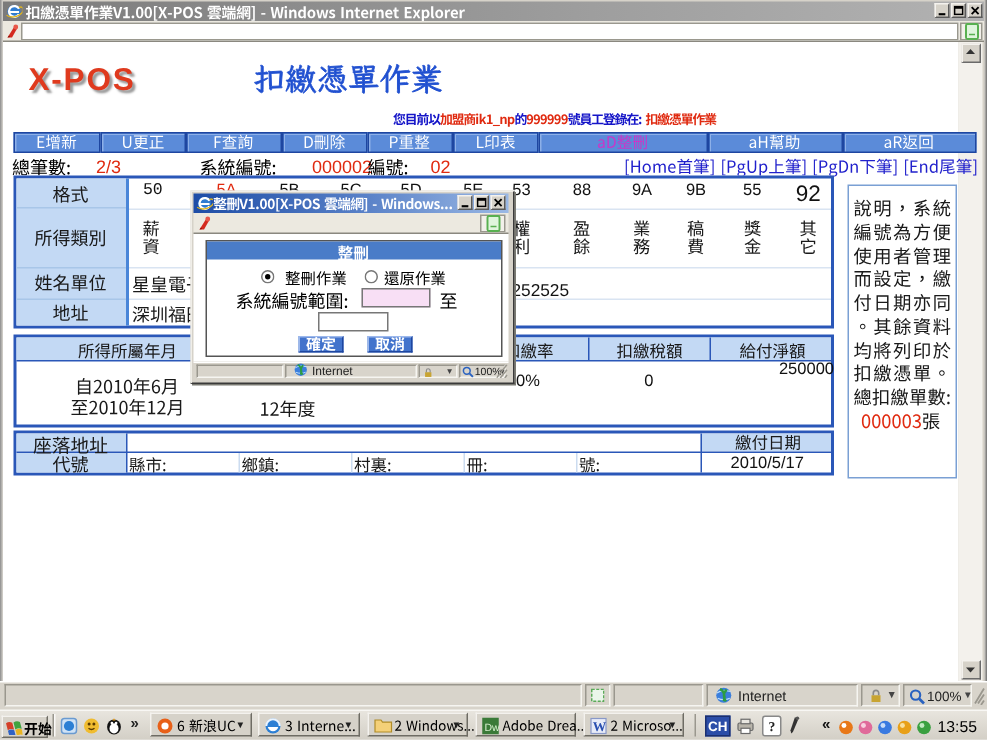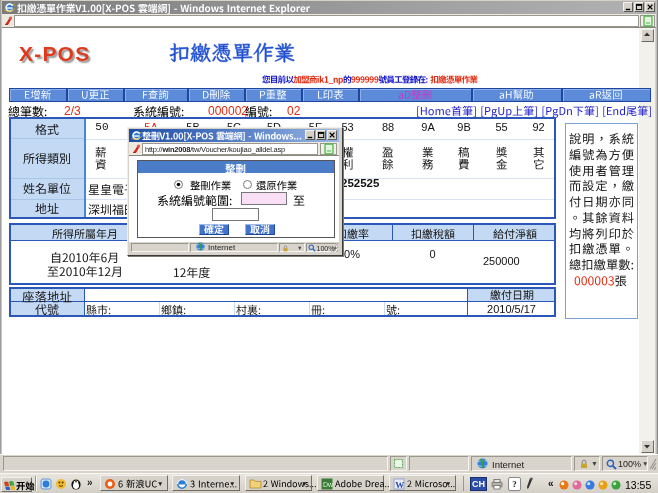--- a/index.html
+++ b/index.html
@@ -591,21 +591,21 @@
 <div style="position:absolute;left:420px;top:121px;">
       <div style="width:16px;text-align:center;font-family:'Liberation Sans',sans-serif;font-size:11px;color:#111">9A</div>
     </div>
 <div style="position:absolute;left:456px;top:121px;">
       <div style="width:16px;text-align:center;font-family:'Liberation Sans',sans-serif;font-size:11px;color:#111">9B</div>
     </div>
 <div style="position:absolute;left:493.5px;top:121px;">
       <div style="width:16px;text-align:center;font-family:'Liberation Sans',sans-serif;font-size:11px;color:#111">55</div>
     </div>
 <div style="position:absolute;left:530.5px;top:121px;">
-      <div style="width:16px;text-align:center;font-family:'Liberation Sans',sans-serif;font-size:11px;color:#111">92</div>
+      <div style="width:16px;text-align:center;font-family:'Liberation Sans',sans-serif;font-size:15px;color:#111">92</div>
     </div>
 <div style="position:absolute;left:94.5px;top:144.5px;">
       <svg style="display:block;overflow:visible;" width="12" height="12" viewBox="0 0 12 12">
         <use href="#gr85aa" transform="translate(0.0,11.62) scale(0.01150,-0.01150)" fill="#1a1a1a"></use>
       </svg>
       <svg style="display:block;overflow:visible;" width="12" height="12" viewBox="0 0 12 12">
         <use href="#gr8cc7" transform="translate(0.0,11.62) scale(0.01150,-0.01150)" fill="#1a1a1a"></use>
       </svg>
     </div>
 <div style="position:absolute;left:342px;top:144.5px;">
@@ -661,21 +661,21 @@
         <use href="#gr661f" transform="translate(0.0,12.12) scale(0.01200,-0.01200)" fill="#1a1a1a"></use>
         <use href="#gr7687" transform="translate(12.0,12.12) scale(0.01200,-0.01200)" fill="#1a1a1a"></use>
         <use href="#gr96fb" transform="translate(24.0,12.12) scale(0.01200,-0.01200)" fill="#1a1a1a"></use>
         <use href="#gr5b50" transform="translate(36.0,12.12) scale(0.01200,-0.01200)" fill="#1a1a1a"></use>
         <use href="#gr6709" transform="translate(48.0,12.12) scale(0.01200,-0.01200)" fill="#1a1a1a"></use>
         <use href="#gr9650" transform="translate(60.0,12.12) scale(0.01200,-0.01200)" fill="#1a1a1a"></use>
         <use href="#gr516c" transform="translate(72.0,12.12) scale(0.01200,-0.01200)" fill="#1a1a1a"></use>
         <use href="#gr53f8" transform="translate(84.0,12.12) scale(0.01200,-0.01200)" fill="#1a1a1a"></use>
       </svg>
     </div>
-<div style="position:absolute;left:341px;top:177px;font-weight:bold;">
+<div style="position:absolute;left:341px;top:188px;">
       <div style="font-family:'Liberation Sans',sans-serif;font-size:11.5px;color:#111">252525</div>
     </div>
 <div style="position:absolute;left:88px;top:201.5px;">
       <svg style="display:block;overflow:visible;" width="60" height="16" viewBox="0 0 60 16">
         <use href="#gr6df1" transform="translate(0.0,12.12) scale(0.01200,-0.01200)" fill="#1a1a1a"></use>
         <use href="#gr5733" transform="translate(12.0,12.12) scale(0.01200,-0.01200)" fill="#1a1a1a"></use>
         <use href="#gr798f" transform="translate(24.0,12.12) scale(0.01200,-0.01200)" fill="#1a1a1a"></use>
         <use href="#gr7530" transform="translate(36.0,12.12) scale(0.01200,-0.01200)" fill="#1a1a1a"></use>
         <use href="#gr5340" transform="translate(48.0,12.12) scale(0.01200,-0.01200)" fill="#1a1a1a"></use>
       </svg>
@@ -752,21 +752,21 @@
         <use href="#gr5e74" transform="translate(13.3,12.12) scale(0.01200,-0.01200)" fill="#1a1a1a"></use>
         <use href="#gr5ea6" transform="translate(25.3,12.12) scale(0.01200,-0.01200)" fill="#1a1a1a"></use>
       </svg>
     </div>
 <div style="position:absolute;left:312px;top:248px;width:80px;display:flex;justify-content:center">
       <div style="font-family:'Liberation Sans',sans-serif;font-size:11px;color:#111">0%</div>
     </div>
 <div style="position:absolute;left:392px;top:248px;width:81px;display:flex;justify-content:center">
       <div style="font-family:'Liberation Sans',sans-serif;font-size:11px;color:#111">0</div>
     </div>
-<div style="position:absolute;left:483px;top:255px;width:73px;display:flex;justify-content:flex-start">
+<div style="position:absolute;left:483px;top:240px;width:73px;display:flex;justify-content:flex-end">
       <div style="font-family:'Liberation Sans',sans-serif;font-size:11px;color:#111">250000</div>
     </div>
 <div style="position:absolute;border:2px solid #2a57b8;box-sizing:border-box;background:#fff;left:9px;top:287px;width:547px;height:30px"></div>
 <div style="position:absolute;left:11px;top:289px;width:73px;height:12px;background:#c3d9f4"></div>
 <div style="position:absolute;left:11px;top:301px;width:73px;height:14px;background:#c3d9f4"></div>
 <div style="position:absolute;left:467px;top:289px;width:87px;height:12px;background:#c3d9f4"></div>
 <div style="position:absolute;left:84px;top:289px;width:1px;height:26px;background:#2a57b8"></div>
 <div style="position:absolute;left:467px;top:289px;width:1px;height:26px;background:#2a57b8"></div>
 <div style="position:absolute;left:11px;top:301px;width:543px;height:1px;background:#2a57b8"></div>
 <div style="position:absolute;left:159px;top:302px;width:1px;height:13px;background:#ccdcf0"></div>
@@ -1257,23 +1257,20 @@
       </svg>
     </div>
 <div style="position:absolute;left:129px;top:142px;width:210px;height:14px;background:#ece9e0;border-bottom:1px solid #8a887f;box-sizing:border-box"></div>
 <div style="position:absolute;left:131px;top:144px;">
       <svg width="10" height="10" viewBox="0 0 10 10" style="display:block">
         <path d="M2 9L7 1l2 1-4 7z" fill="#d42a1e"></path>
         <circle cx="7.5" cy="2" r="1.6" fill="#e8584a"></circle>
         <path d="M2 9l1.8-.4L3 7.6z" fill="#8a1008"></path>
       </svg>
     </div>
-<div style="position:absolute;left:142px;top:143px;width:176px;height:12px;background:#fff;border:1px solid #9a988e;box-sizing:border-box">
-      <div style="font-family:'Liberation Sans',sans-serif;font-size:7.5px;letter-spacing:-0.2px;color:#222;white-space:pre;margin:1px 0 0 2px">http://<b>win2008</b>/tw/Voucher/koujiao_alldel.asp</div>
-    </div>
 <div style="position:absolute;left:320px;top:143px;width:17px;height:12px;background:#f2f0ea;border:1px solid #9a988e;box-sizing:border-box">
       <div style="position:absolute;left:2px;top:-1px;">
         <svg width="12" height="12" viewBox="0 0 12 12" style="display:block">
           <rect x="2" y="1" width="8" height="10" rx="1" fill="#dff5dc" stroke="#58b050" stroke-width="1.3"></rect>
           <path d="M4 8h4" stroke="#58b050" stroke-width="1"></path>
         </svg>
       </div>
     </div>
 <div style="position:absolute;left:129px;top:156px;width:210px;height:85px;background:#fff"></div>
 <div style="position:absolute;left:136.5px;top:160px;width:198px;height:78px;border:1px solid #555;box-sizing:border-box;background:#fff"></div>

